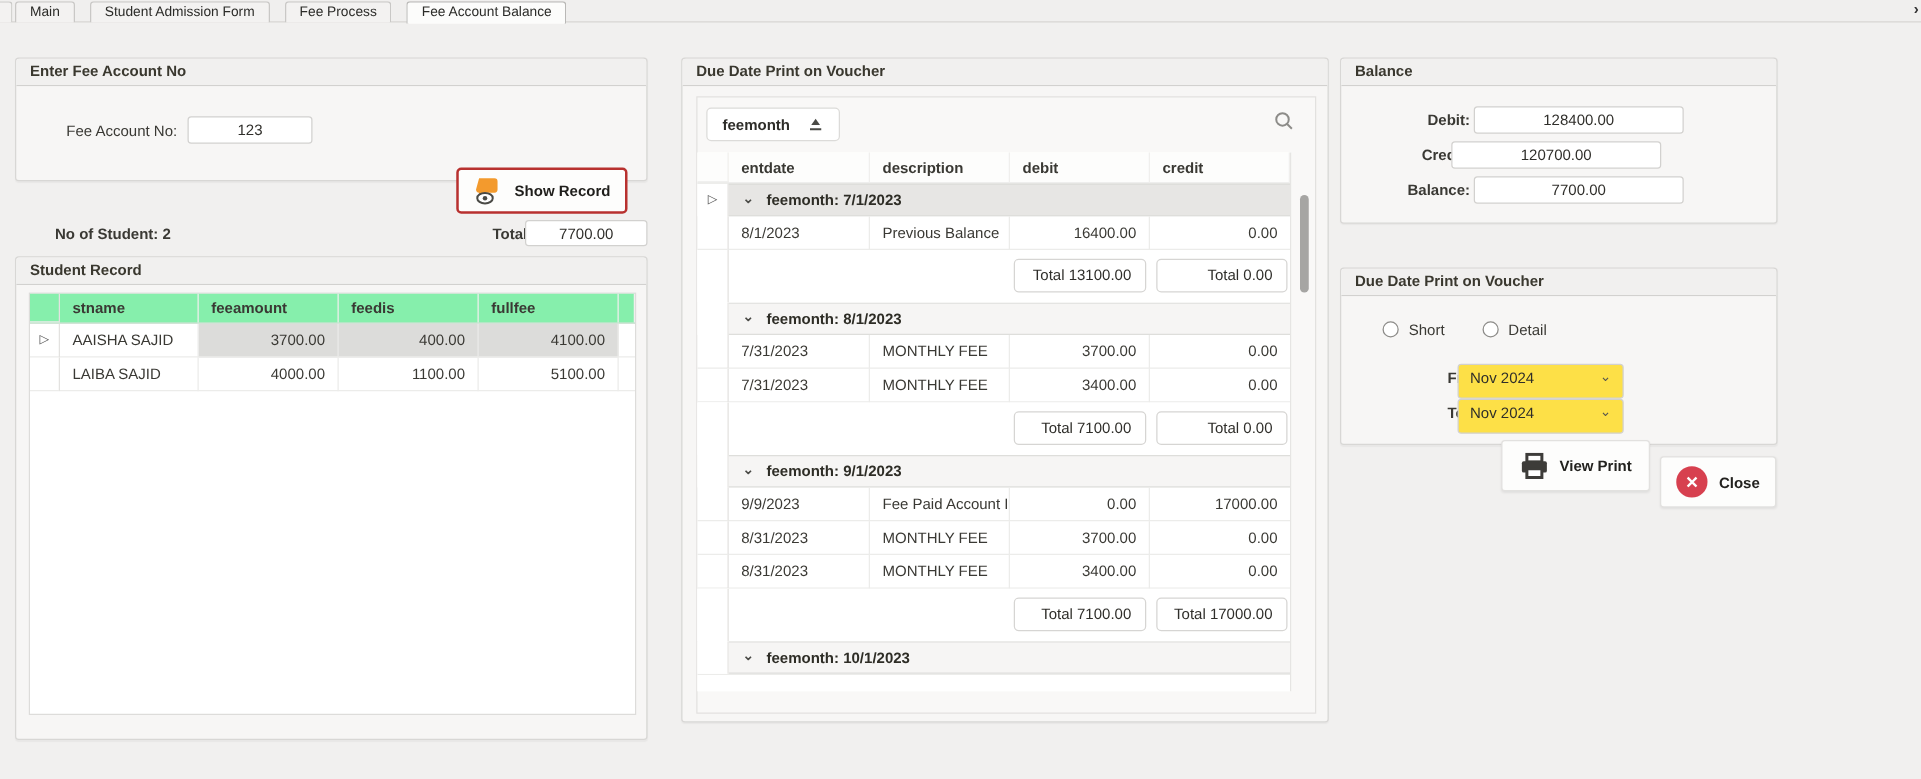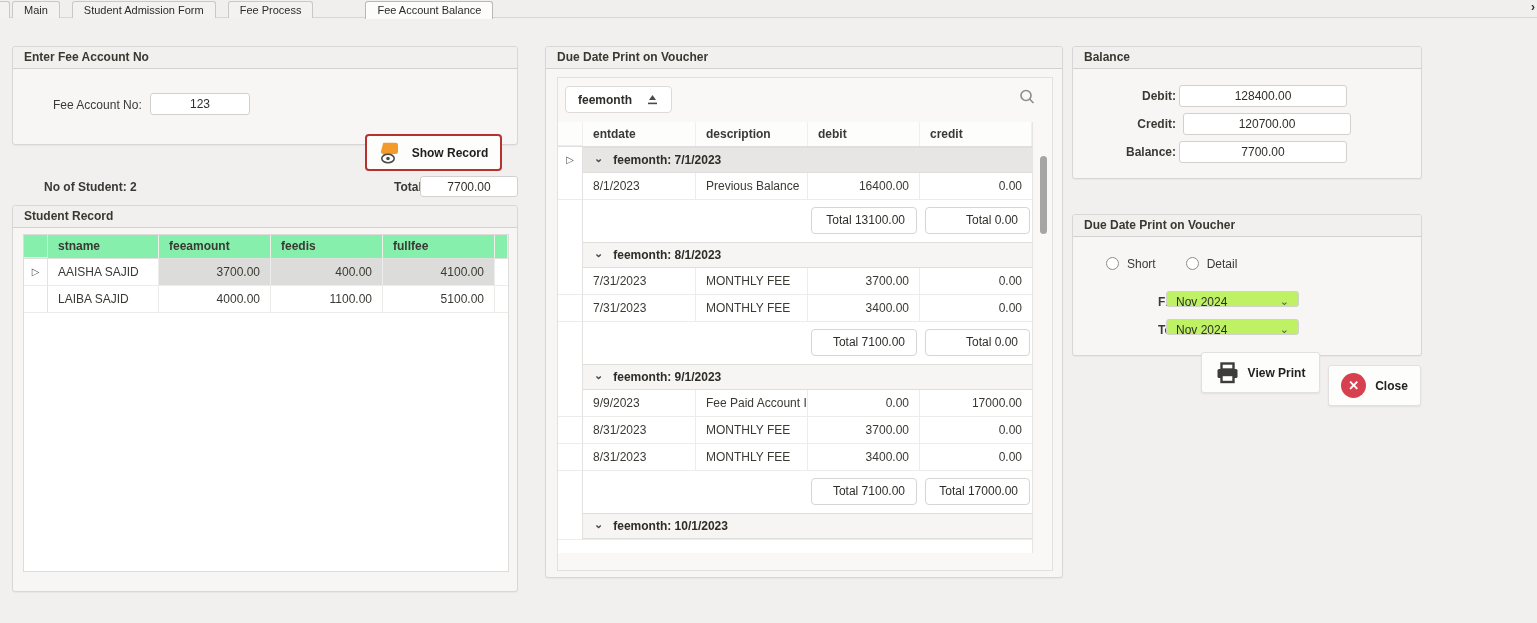--- a/index.html
+++ b/index.html
@@ -7,21 +7,21 @@
     font-family:"Liberation Sans", sans-serif; font-size:12px; color:#3a3934;
     background:#f1f0ef; }
 
   
   .tabbar { position:absolute; left:0; top:0; width:1537px; height:18px;
     background:#f0efee; border-bottom:1px solid #d7d6d4; }
   .tabs { position:absolute; left:12px; top:1px; display:flex; gap:12px; }
   .tab { height:17px; line-height:16px; padding:0 11px; font-size:11px;
     background:#f3f2f1; border:1px solid #c9c8c6; border-bottom:none;
     border-radius:3px 3px 0 0; color:#2b2b28; cursor:default; }
-  .tab.active { background:#fcfcfb; border-color:#b9b8b6; font-weight:normal; height:18px;margin-left:40px; }
+  .tab.active { background:#fcfcfb; border-color:#b9b8b6; font-weight:normal; height:18px; }
   .tab-stub { position:absolute; left:0; top:1px; width:10px; height:17px;
     background:#f3f2f1; border:1px solid #c9c8c6; border-left:none; border-bottom:none;
     border-radius:0 3px 0 0; }
   .tab-overflow { position:absolute; right:2px; top:0px; font-size:12px; font-weight:bold; color:#333; }
 
   
   .groupbox { position:absolute; background:#f7f6f5; border:1px solid #d8d7d5;
     border-radius:3px; box-shadow:0 1px 1px rgba(0,0,0,0.04); }
   .gb-header { height:22px; line-height:21px; padding:0 11px; font-weight:bold;
     color:#3a382f; background:#f1f0ef; border-bottom:1px solid #d2d1cf;
@@ -92,21 +92,21 @@
   .v-partial { height:14px; background:#fff; border-top:1px solid #ececea; }
 
   .vscroll { position:absolute; right:5px; top:78px; width:7px; height:434px; }
   .vscroll .thumb { position:absolute; top:0; left:0; width:7px; height:78px;
     background:#a6a5a3; border-radius:4px; cursor:pointer; }
 
   
   .balrow-label { position:absolute; font-weight:bold; text-align:right; width:70px; }
   .radio { width:13px; height:13px; border:1px solid #8d8c89; border-radius:50%;
     background:#fff; display:inline-block; vertical-align:-2px; margin-right:8px; cursor:pointer;}
-  .combo { position:absolute; height:16px; background:#bef264; border:1px solid #d2d1cf;
+  .combo { position:absolute; height:28px; background:#fde047; border:1px solid #d2d1cf;
     border-radius:3px; padding:3px 12px 0 9px; color:#2f2e2a; cursor:pointer; }
   .combo .arrow { position:absolute; right:9px; top:3px; color:#55544f; font-size:11px; }
 
   .close-ico { width:25px; height:25px; border-radius:50%; background:#d7404f;
     color:#fff; font-weight:bold; text-align:center; line-height:25px; font-size:13px; }
 
   svg { display:block; }
 </style>
 </head>
 <body>
@@ -296,21 +296,21 @@
     </div>
   </div>
 </div>
 
 <div class="groupbox" style="left:1072px; top:46px; width:350px; height:133px;">
   <div class="gb-header">Balance</div>
   <div id="balance-fields">
       <div class="balrow-label" style="left: 33px; top: 42px;">Debit:</div>
       <input class="txtbox" value="128400.00" style="left: 106px; top: 38px; width: 168px; height: 22px;">
       <div class="balrow-label" style="left: 33px; top: 70px;">Credit:</div>
-      <input class="txtbox" value="120700.00" style="left: 110px; top: 66px; width: 168px; height: 22px;">
+      <input class="txtbox" value="120700.00" style="left: 88px; top: 66px; width: 168px; height: 22px;">
       <div class="balrow-label" style="left: 33px; top: 98px;">Balance:</div>
       <input class="txtbox" value="7700.00" style="left: 106px; top: 94px; width: 168px; height: 22px;">
     </div>
 </div>
 
 <div class="groupbox" style="left:1072px; top:214px; width:350px; height:142px;">
   <div class="gb-header">Due Date Print on Voucher</div>
   <div id="radio-row" style="position:absolute; left:33px; top:42px; display:flex; gap:30px;">
       <div class=""><div class="radio"></div><div class="" style="display: inline;">Short</div></div>
       <div class=""><div class="radio"></div><div class="" style="display: inline;">Detail</div></div>

